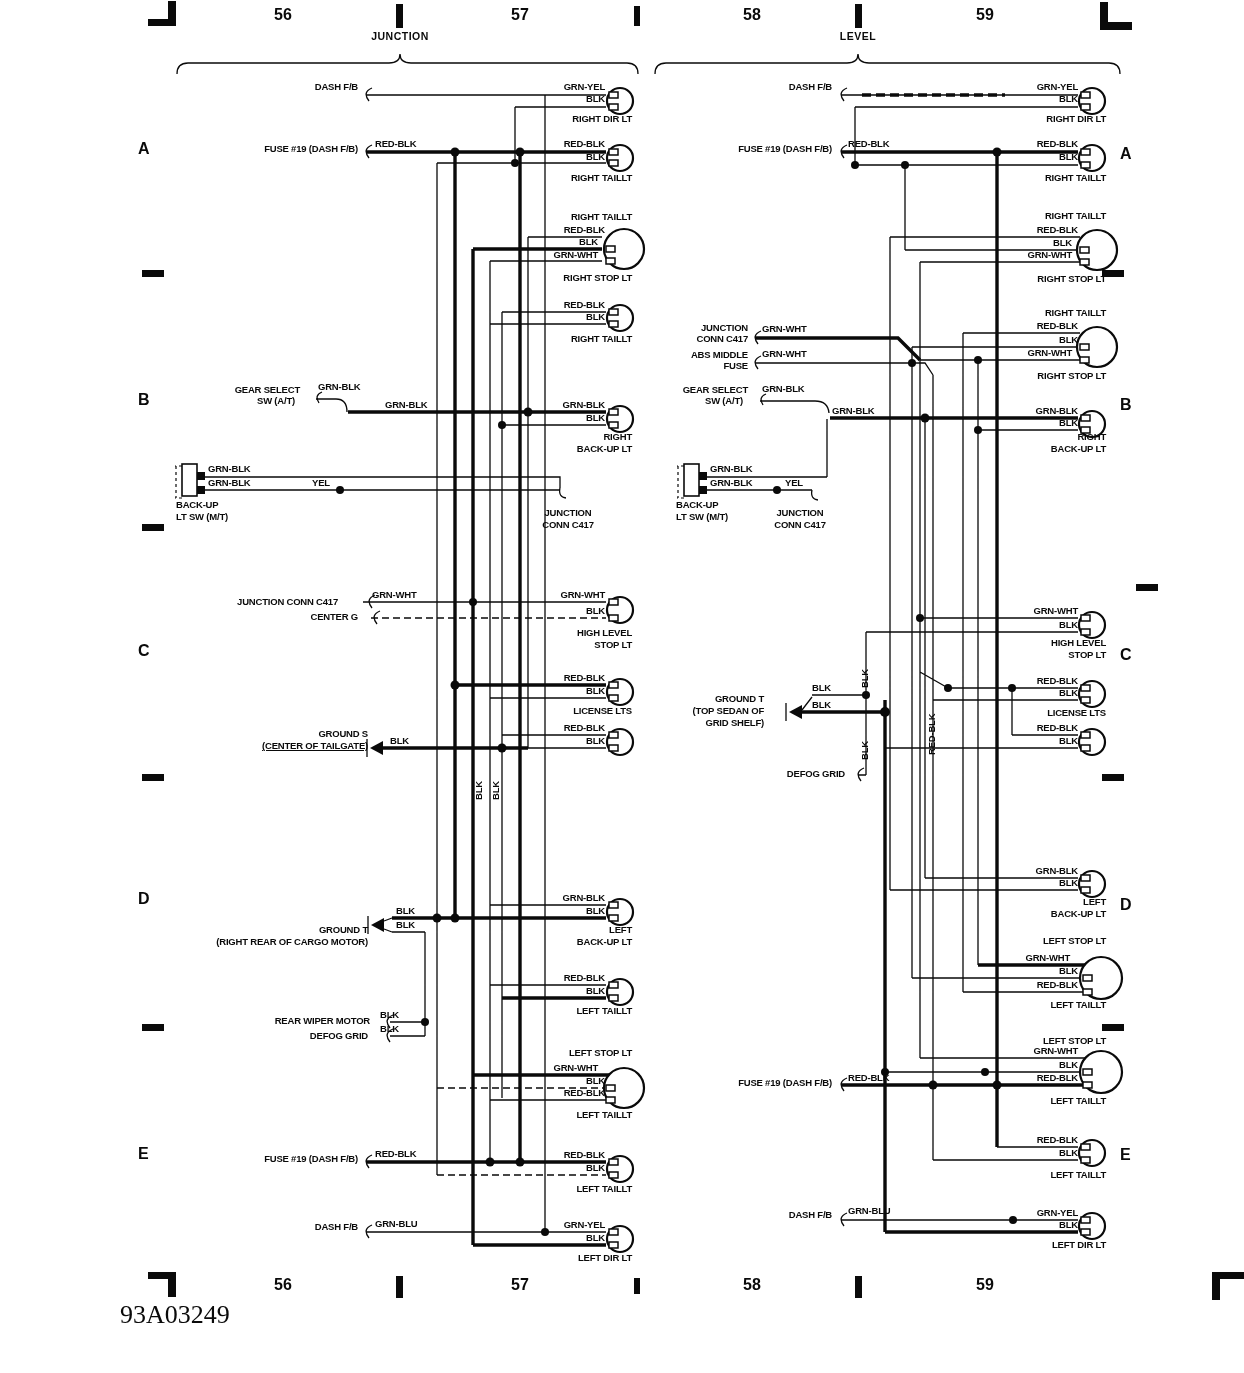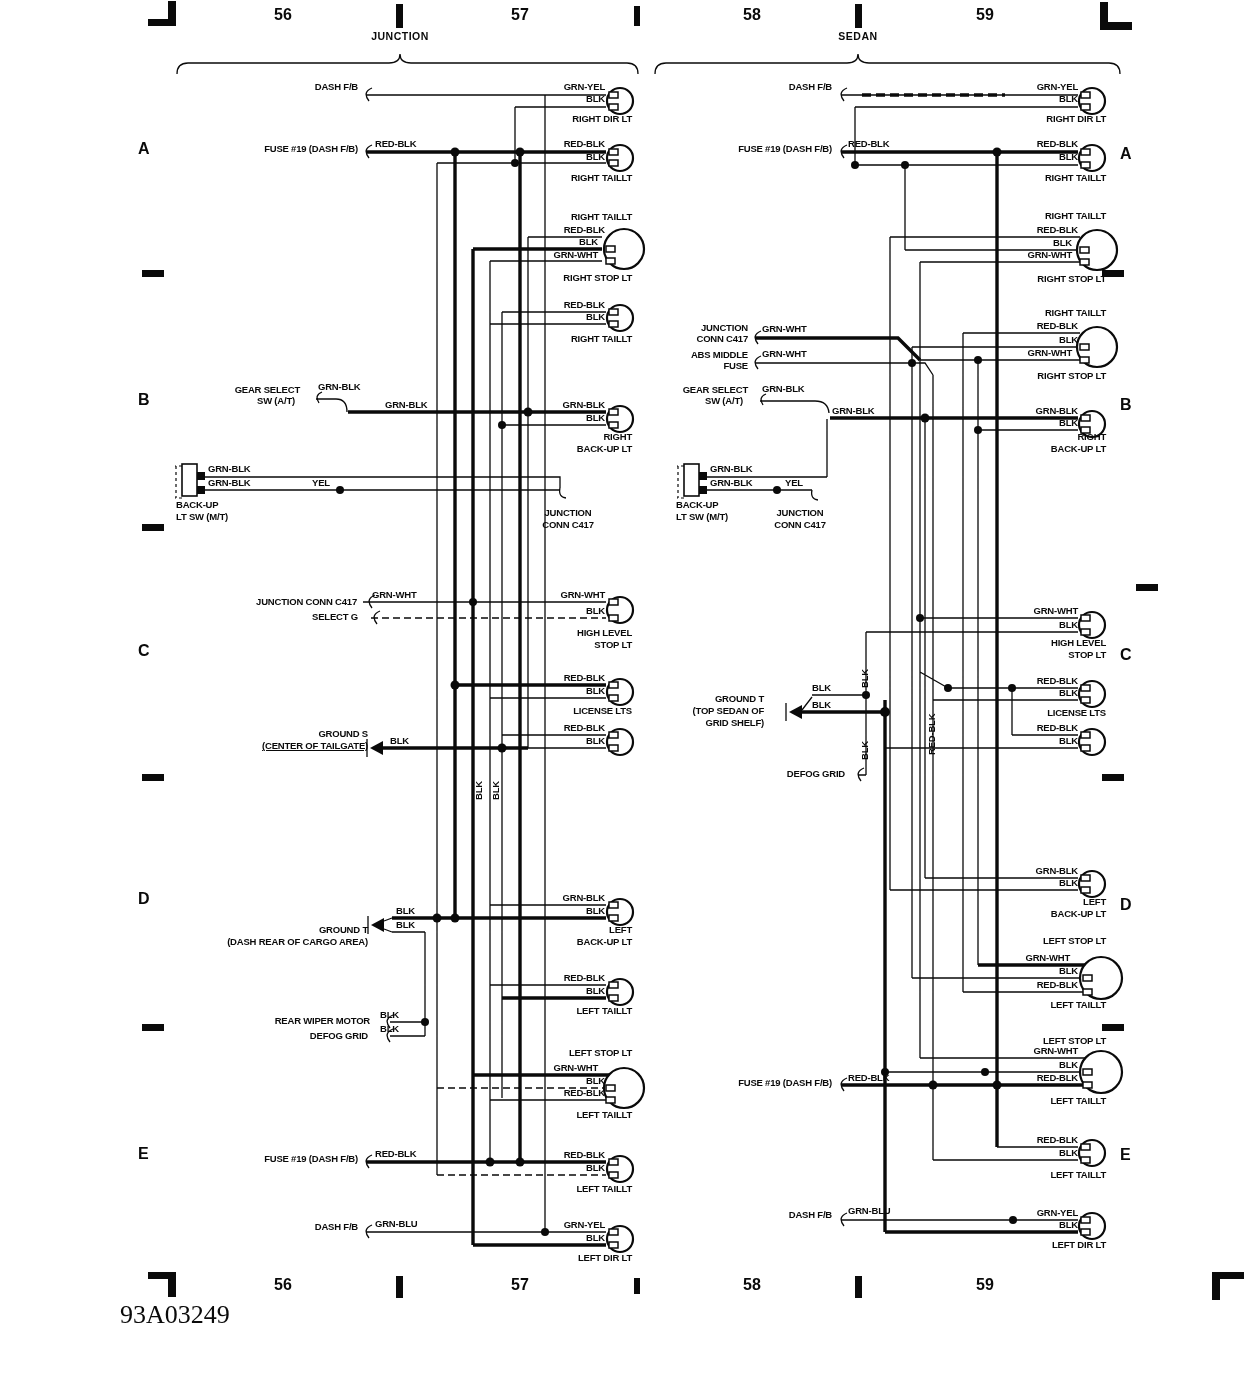--- a/index.html
+++ b/index.html
@@ -381,21 +381,21 @@
       <span class="glet" style="left: 138px; top: 391px;">B</span>
       <span class="glet" style="left: 138px; top: 642px;">C</span>
       <span class="glet" style="left: 138px; top: 890px;">D</span>
       <span class="glet" style="left: 138px; top: 1145px;">E</span>
       <span class="glet" style="left: 1120px; top: 145px;">A</span>
       <span class="glet" style="left: 1120px; top: 396px;">B</span>
       <span class="glet" style="left: 1120px; top: 646px;">C</span>
       <span class="glet" style="left: 1120px; top: 896px;">D</span>
       <span class="glet" style="left: 1120px; top: 1146px;">E</span>
       <span class="sect" style="left: 400px; top: 30px;">JUNCTION</span>
-      <span class="sect" style="left: 858px; top: 30px;">SEDAN</span>
+      <span class="sect" style="left: 858px; top: 30px;">LEVEL</span>
       <span class="lbl a-r" style="left: 358px; top: 82px;">DASH F/B</span>
       <span class="lbl a-r" style="left: 605px; top: 82px;">GRN-YEL</span>
       <span class="lbl a-r" style="left: 605px; top: 94px;">BLK</span>
       <span class="lbl a-r" style="left: 632px; top: 114px;">RIGHT DIR LT</span>
       <span class="lbl a-r" style="left: 358px; top: 144px;">FUSE #19 (DASH F/B)</span>
       <span class="lbl" style="left: 375px; top: 139px;">RED-BLK</span>
       <span class="lbl a-r" style="left: 605px; top: 139px;">RED-BLK</span>
       <span class="lbl a-r" style="left: 605px; top: 152px;">BLK</span>
       <span class="lbl a-r" style="left: 632px; top: 173px;">RIGHT TAILLT</span>
       <span class="lbl a-r" style="left: 632px; top: 212px;">RIGHT TAILLT</span>
@@ -414,41 +414,41 @@
       <span class="lbl a-r" style="left: 605px; top: 413px;">BLK</span>
       <span class="lbl a-r" style="left: 632px; top: 432px;">RIGHT</span>
       <span class="lbl a-r" style="left: 632px; top: 444px;">BACK-UP LT</span>
       <span class="lbl" style="left: 208px; top: 464px;">GRN-BLK</span>
       <span class="lbl" style="left: 208px; top: 478px;">GRN-BLK</span>
       <span class="lbl" style="left: 312px; top: 478px;">YEL</span>
       <span class="lbl" style="left: 176px; top: 500px;">BACK-UP</span>
       <span class="lbl" style="left: 176px; top: 512px;">LT SW (M/T)</span>
       <span class="lbl a-c" style="left: 568px; top: 508px;">JUNCTION</span>
       <span class="lbl a-c" style="left: 568px; top: 520px;">CONN C417</span>
-      <span class="lbl a-r" style="left: 357px; top: 597px;">JUNCTION CONN C417</span>
+      <span class="lbl a-r" style="left: 338px; top: 597px;">JUNCTION CONN C417</span>
       <span class="lbl" style="left: 372px; top: 590px;">GRN-WHT</span>
-      <span class="lbl a-r" style="left: 358px; top: 612px;">SELECT G</span>
+      <span class="lbl a-r" style="left: 358px; top: 612px;">CENTER G</span>
       <span class="lbl a-r" style="left: 605px; top: 590px;">GRN-WHT</span>
       <span class="lbl a-r" style="left: 605px; top: 606px;">BLK</span>
       <span class="lbl a-r" style="left: 632px; top: 628px;">HIGH LEVEL</span>
       <span class="lbl a-r" style="left: 632px; top: 640px;">STOP LT</span>
       <span class="lbl a-r" style="left: 605px; top: 673px;">RED-BLK</span>
       <span class="lbl a-r" style="left: 605px; top: 686px;">BLK</span>
       <span class="lbl a-r" style="left: 632px; top: 706px;">LICENSE LTS</span>
       <span class="lbl a-r" style="left: 605px; top: 723px;">RED-BLK</span>
       <span class="lbl a-r" style="left: 605px; top: 736px;">BLK</span>
       <span class="lbl a-r" style="left: 368px; top: 729px;">GROUND S</span>
       <span class="lbl a-r" style="left: 368px; top: 741px; text-decoration: underline;">(CENTER OF TAILGATE)</span>
       <span class="lbl" style="left: 390px; top: 736px;">BLK</span>
       <span class="lbl vert" style="left: 474px; top: 800px;">BLK</span>
       <span class="lbl vert" style="left: 491px; top: 800px;">BLK</span>
       <span class="lbl" style="left: 396px; top: 906px;">BLK</span>
       <span class="lbl" style="left: 396px; top: 920px;">BLK</span>
       <span class="lbl a-r" style="left: 368px; top: 925px;">GROUND T</span>
-      <span class="lbl a-r" style="left: 368px; top: 937px;">(DASH REAR OF CARGO AREA)</span>
+      <span class="lbl a-r" style="left: 368px; top: 937px;">(RIGHT REAR OF CARGO MOTOR)</span>
       <span class="lbl a-r" style="left: 605px; top: 893px;">GRN-BLK</span>
       <span class="lbl a-r" style="left: 605px; top: 906px;">BLK</span>
       <span class="lbl a-r" style="left: 632px; top: 925px;">LEFT</span>
       <span class="lbl a-r" style="left: 632px; top: 937px;">BACK-UP LT</span>
       <span class="lbl a-r" style="left: 605px; top: 973px;">RED-BLK</span>
       <span class="lbl a-r" style="left: 605px; top: 986px;">BLK</span>
       <span class="lbl a-r" style="left: 632px; top: 1006px;">LEFT TAILLT</span>
       <span class="lbl a-r" style="left: 370px; top: 1016px;">REAR WIPER MOTOR</span>
       <span class="lbl" style="left: 380px; top: 1010px;">BLK</span>
       <span class="lbl a-r" style="left: 368px; top: 1031px;">DEFOG GRID</span>

